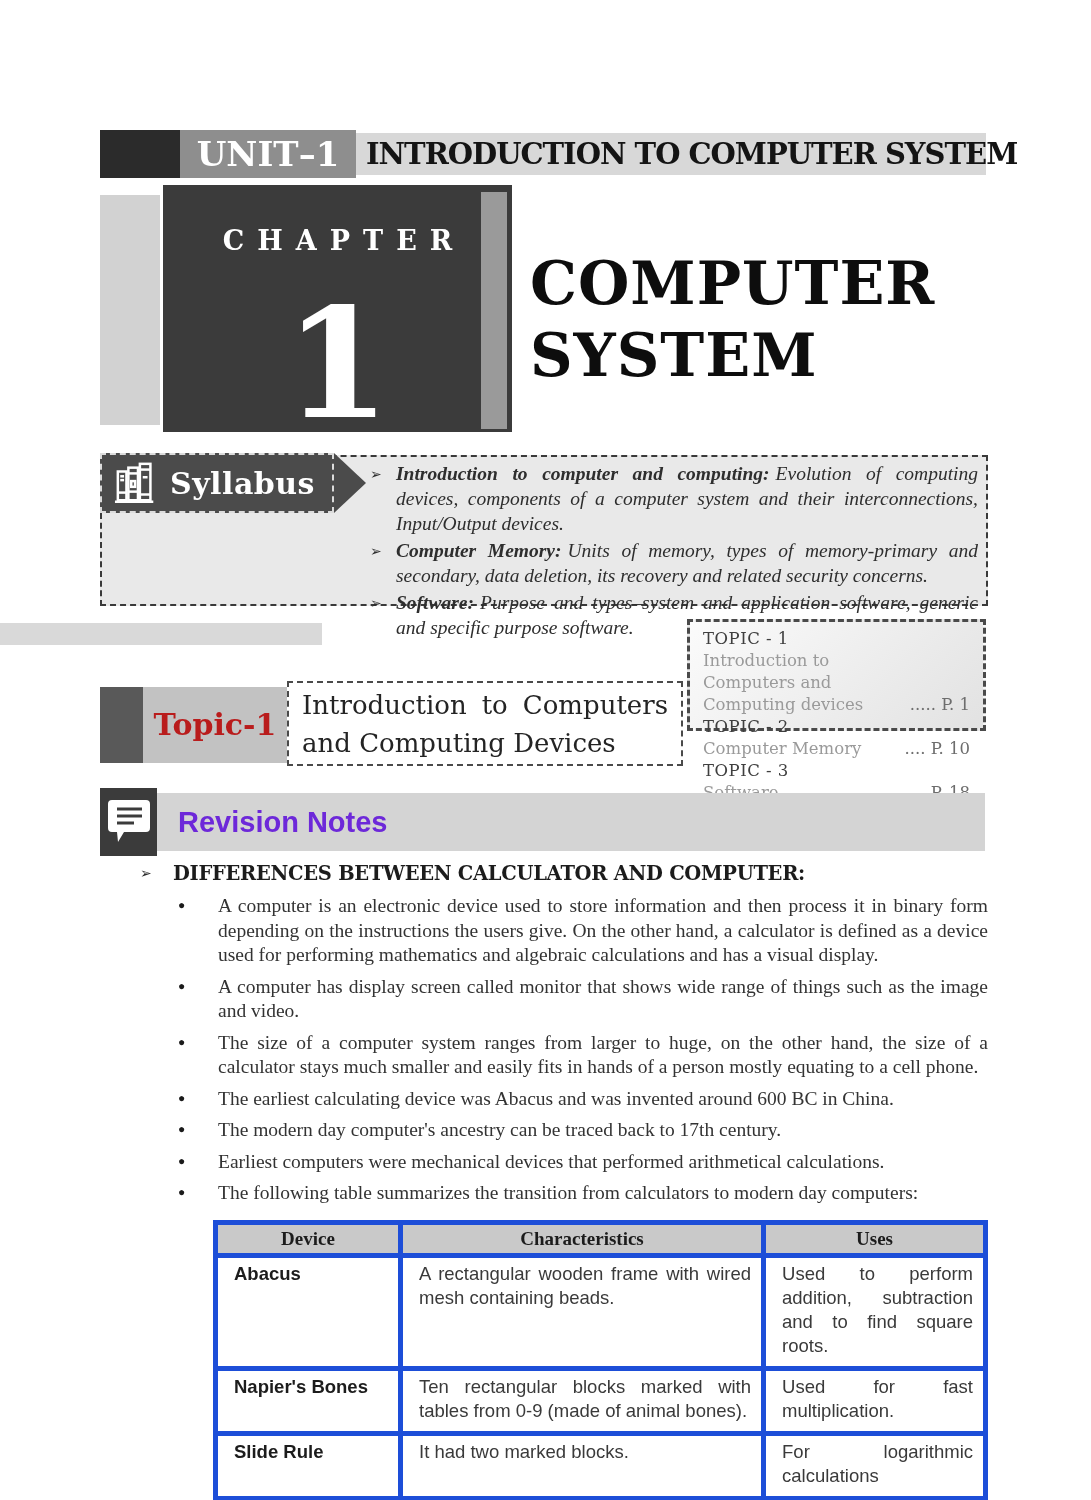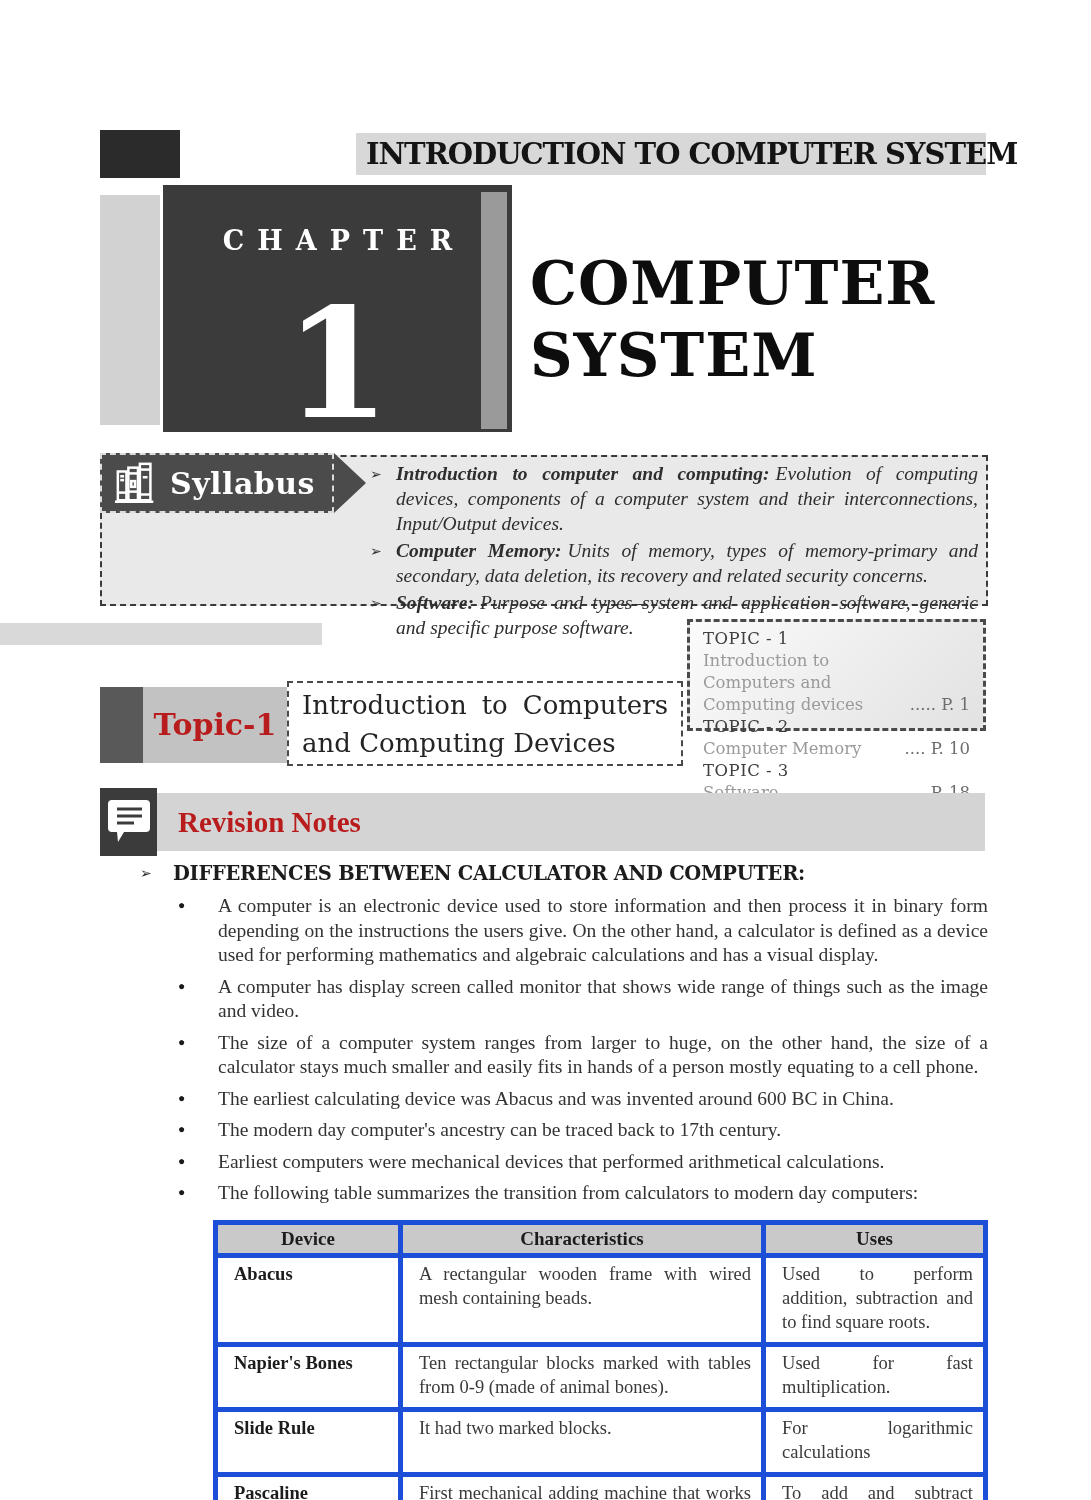--- a/index.html
+++ b/index.html
@@ -104,22 +104,22 @@
     line-height: 22px;
   }
   .ti-row { display: flex; justify-content: space-between; align-items: flex-end; }
   .ti-name { font-family: "DejaVu Serif", serif; font-size: 16.5px; color: #9a9a9a; line-height: 22px; max-width: 200px; }
   .ti-page { white-space: nowrap; font-family: "DejaVu Serif", serif; font-size: 16.5px; color: #6d6d6d; line-height: 22px; }
 
   
   .rev-icon-sq { position: absolute; left: 100px; top: 788px; width: 57px; height: 68px; background: #3b3b3b; }
   .rev-strip { position: absolute; left: 157px; top: 793px; width: 828px; height: 58px; background: #d4d4d4; }
   .rev-title {
-    position: absolute; left: 21px; top: 0; font-family: Liberation Serif, serif; font-weight: bold;
-    font-size: 29px; line-height: 58px; color: #b91c1c;
+    position: absolute; left: 21px; top: 0; font-family: Liberation Sans, sans-serif; font-weight: bold;
+    font-size: 29px; line-height: 58px; color: #6d28d9;
   }
 
   
   .content { position: absolute; left: 140px; top: 862px; width: 848px; }
   .section-heading { display: flex; margin-bottom: 9px; }
   .sh-arrow { width: 33px; flex: 0 0 auto; font-size: 14px; color: #2c2c2c; padding-top: 3px; }
   .sh-text {
     font-family: "DejaVu Serif", serif; font-weight: bold; font-size: 19.5px; color: #1c1c1c;
     letter-spacing: -0.3px;
   }
@@ -131,35 +131,36 @@
   }
 
   
   .dev-table { border-collapse: collapse; margin: 14px 0 0 73px; width: 775px; }
   .dev-table th, .dev-table td { border: 5px solid #1d4ed8; vertical-align: top; }
   .dev-table th {
     background: #c9c9c9; font-family: "Liberation Serif", serif; font-weight: bold; font-size: 19px;
     color: #1c1c1c; padding: 3px 8px; text-align: center;
   }
   .dev-table td {
-    font-family: Liberation Serif, serif; font-size: 18.5px; line-height: 24px; color: #3a3a3a;
+    font-family: Liberation Sans, sans-serif; font-size: 18.5px; line-height: 24px; color: #3a3a3a;
     padding: 4px 10px 8px 16px; text-align: justify;
   }
   .dev-table td.dev-name { font-weight: bold; color: #1c1c1c; text-align: left; }
   .col-device { width: 186px; }
   .col-chars { width: 366px; }
   .col-uses { width: 223px; }
 </style>
 </head>
 <body>
 
 <div class="page">
 
   <div class="unit-header">
     <div class="unit-darkblock"></div>
+    <div class="unit-label-box">UNIT–1</div>
     <div class="unit-title-box">INTRODUCTION TO COMPUTER SYSTEM</div>
   </div>
 
   <div class="chapter-strip-left"></div>
   <div class="chapter-box">
     <div class="chapter-word">CHAPTER</div>
     <div class="chapter-number">1</div>
   </div>
   <div class="chapter-strip-right"></div>
   <div class="chapter-title">

